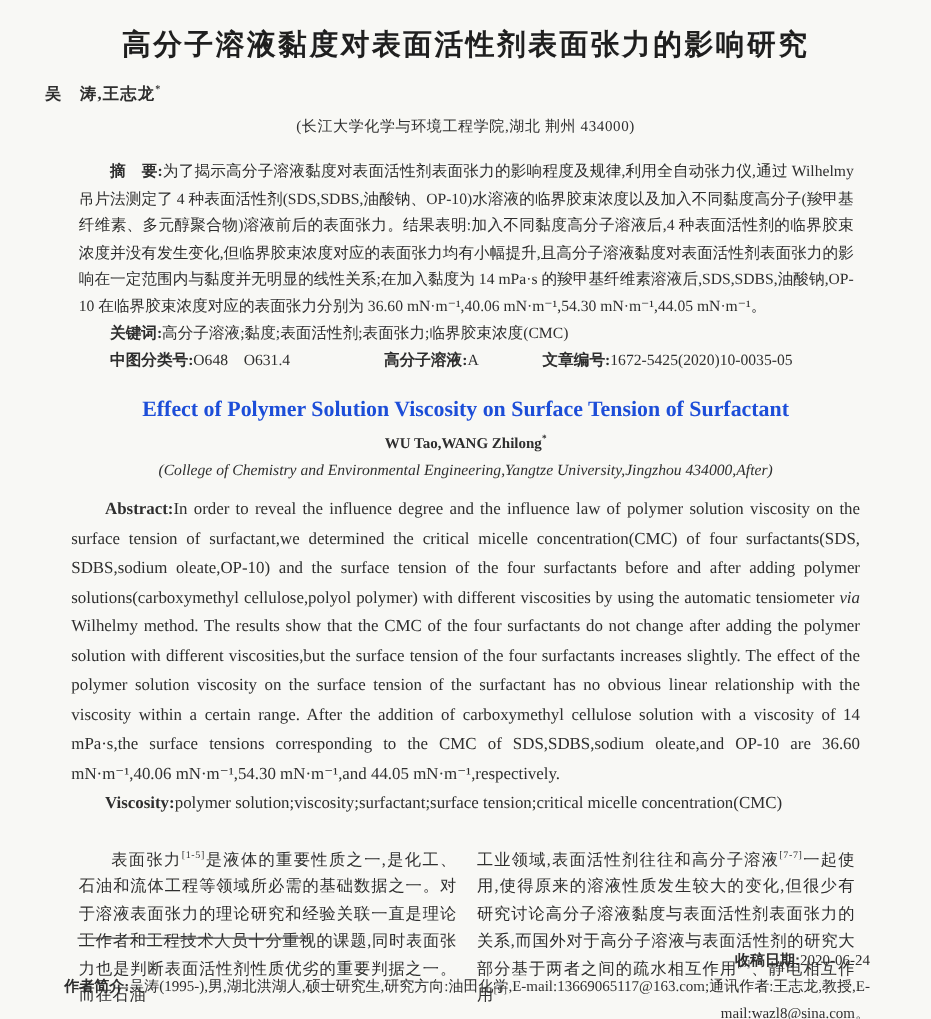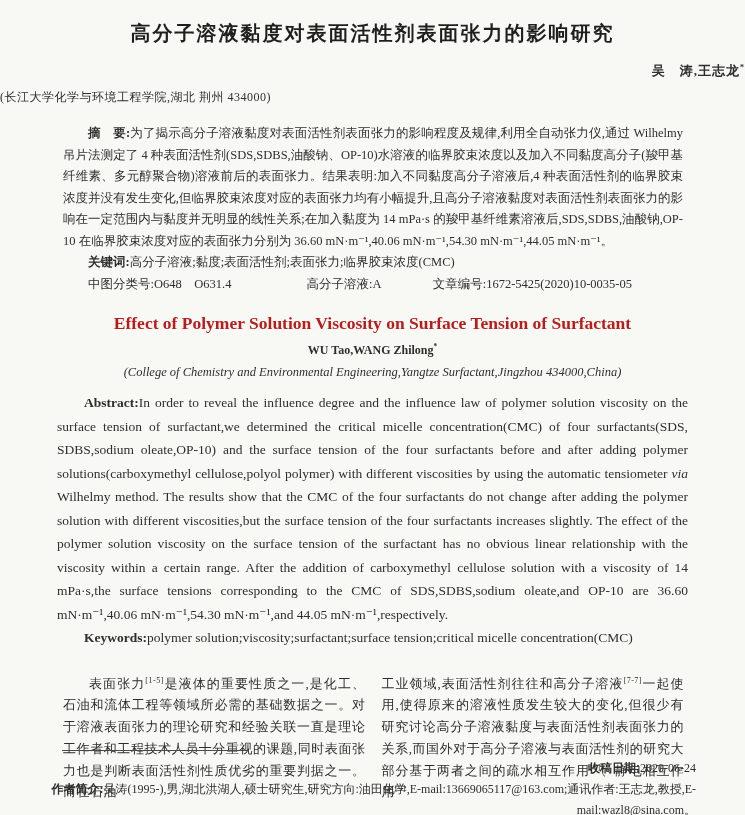--- a/index.html
+++ b/index.html
@@ -13,34 +13,35 @@
   .page{position:relative;width:745px;height:815px;}
   .b{font-weight:bold;}
   .i{font-style:italic;}
   sup{font-size:0.62em;line-height:0;}
 
   .cn-title{
     margin-top:20px;
     text-align:center;
     font-family:"Liberation Sans","DejaVu Sans",sans-serif;
     font-weight:bold;
-    font-size:20px;
+    font-size:23px;
     letter-spacing:2px;
     color:#1f1f1f;
   }
   .cn-authors{
     margin-top:15px;
-    text-align:right;
+    text-align:left;
     font-weight:bold;
     font-size:13px;
     letter-spacing:1px;
+    padding-left:36px;
   }
   .cn-affiliation{
     margin-top:9px;
-    text-align:left;
+    text-align:center;
     font-size:12px;
     letter-spacing:0.5px;
   }
 
   .cn-abstract-block{
     margin:17px 62px 0 63px;
     font-size:12.5px;
     line-height:21.5px;
     text-align:justify;
   }
@@ -48,30 +49,30 @@
   .indent2{text-indent:2em;}
 
   .clc-line{
     margin:0 62px 0 63px;
     font-size:12.5px;
     line-height:21.5px;
     text-indent:2em;
     white-space:nowrap;
   }
   .clc-item{display:inline;}
-  .clc-item .lbl{font-weight:normal;}
+  .clc-item .lbl{font-weight:bold;}
   .clc-gap1{margin-right:72px;}
   .clc-gap2{margin-right:48px;}
 
   .en-title{
     margin-top:18px;
     text-align:center;
     font-weight:bold;
     font-size:17.5px;
-    color:#b91c1c;
+    color:#1d4ed8;
   }
   .en-authors{
     margin-top:9px;
     text-align:center;
     font-weight:bold;
     font-size:12px;
   }
   .en-affiliation{
     margin-top:7px;
     text-align:center;
@@ -140,25 +141,25 @@
   <div class="clc-line">
     <span class="clc-item clc-gap1"><span class="lbl">中图分类号:</span><span>O648　O631.4</span></span>
     <span class="clc-item clc-gap2"><span class="lbl">高分子溶液:</span><span>A</span></span>
     <span class="clc-item"><span class="lbl">文章编号:</span><span>1672-5425(2020)10-0035-05</span></span>
   </div>
 
   <div class="en-title">Effect of Polymer Solution Viscosity on Surface Tension of Surfactant</div>
 
   <div class="en-authors"><span>WU Tao,WANG Zhilong</span><sup>*</sup></div>
 
-  <div class="en-affiliation">(College of Chemistry and Environmental Engineering,Yangtze Surfactant,Jingzhou 434000,China)</div>
+  <div class="en-affiliation">(College of Chemistry and Environmental Engineering,Yangtze University,Jingzhou 434000,After)</div>
 
   <div class="en-abstract-block">
     <p class="indent2"><span class="b">Abstract:</span><span>In order to reveal the influence degree and the influence law of polymer solution viscosity on the surface tension of surfactant,we determined the critical micelle concentration(CMC) of four surfactants(SDS, SDBS,sodium oleate,OP-10) and the surface tension of the four surfactants before and after adding polymer solutions(carboxymethyl cellulose,polyol polymer) with different viscosities by using the automatic tensiometer </span><span class="i">via</span><span> Wilhelmy method. The results show that the CMC of the four surfactants do not change after adding the polymer solution with different viscosities,but the surface tension of the four surfactants increases slightly. The effect of the polymer solution viscosity on the surface tension of the surfactant has no obvious linear relationship with the viscosity within a certain range. After the addition of carboxymethyl cellulose solution with a viscosity of 14 mPa·s,the surface tensions corresponding to the CMC of SDS,SDBS,sodium oleate,and OP-10 are 36.60 mN·m⁻¹,40.06 mN·m⁻¹,54.30 mN·m⁻¹,and 44.05 mN·m⁻¹,respectively.</span></p>
-    <p class="indent2"><span class="b">Keywords:</span><span>polymer solution;viscosity;surfactant;surface tension;critical micelle concentration(CMC)</span></p>
+    <p class="indent2"><span class="b">Viscosity:</span><span>polymer solution;viscosity;surfactant;surface tension;critical micelle concentration(CMC)</span></p>
   </div>
 
   <div class="body-columns">
     <div class="col">
       <p class="indent2"><span>表面张力</span><sup>[1-5]</sup><span>是液体的重要性质之一,是化工、石油和流体工程等领域所必需的基础数据之一。对于溶液表面张力的理论研究和经验关联一直是理论工作者和工程技术人员十分重视的课题,同时表面张力也是判断表面活性剂性质优劣的重要判据之一。而在石油</span></p>
     </div>
     <div class="col">
       <p><span>工业领域,表面活性剂往往和高分子溶液</span><sup>[7-7]</sup><span>一起使用,使得原来的溶液性质发生较大的变化,但很少有研究讨论高分子溶液黏度与表面活性剂表面张力的关系,而国外对于高分子溶液与表面活性剂的研究大部分基于两者之间的疏水相互作用</span><sup>[8]</sup><span>、静电相互作用</span><sup>[9]</sup></p>
     </div>
   </div>

